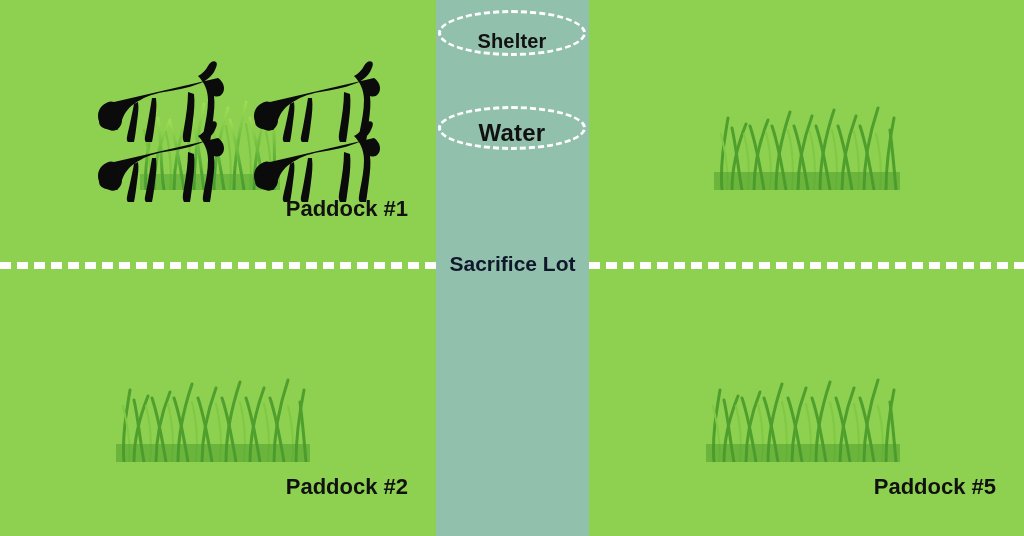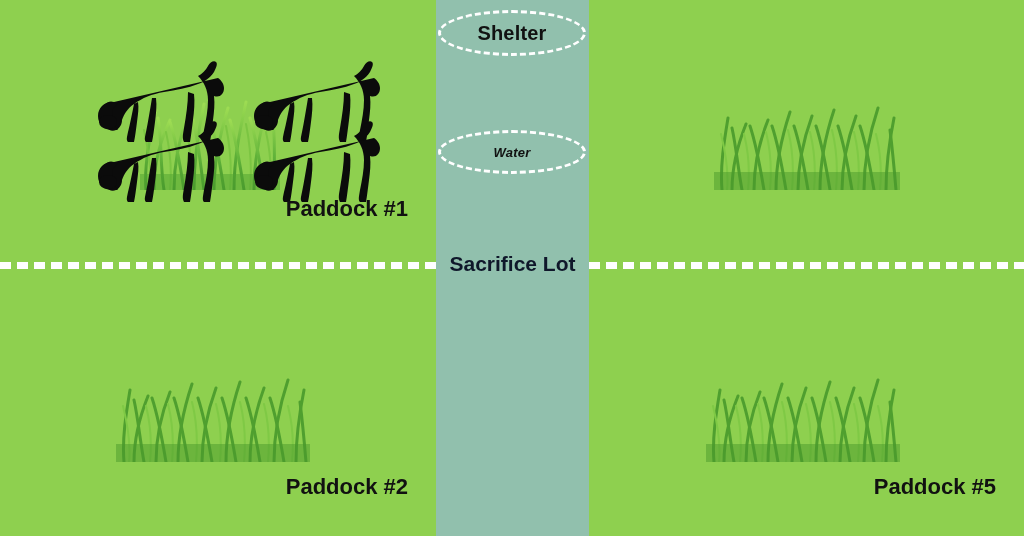--- a/index.html
+++ b/index.html
@@ -38,21 +38,21 @@
         #ffffff 0px, #ffffff 11px,
         rgba(255,255,255,0) 11px, rgba(255,255,255,0) 17px);
   }
 
   
   .facility {
     position: absolute;
     left: 50%;
     transform: translateX(-50%);
     display: flex;
-    align-items: center;
+    align-items: flex-end;
     justify-content: center;
     box-sizing: border-box;
     color: #111111;
     font-weight: bold;
     letter-spacing: 0.2px;
     white-space: nowrap;
   }
   .facility-shelter {
     top: 10px;
     width: 148px;
@@ -63,27 +63,26 @@
   }
   .facility-hay {
     top: 64px;
     width: 153px;
     height: 42px;
     border: 3px dashed #ffffff;
     border-radius: 0;
     font-size: 20px;
   }
   .facility-water {
-    top: 130px;
+    top: 106px;
     width: 148px;
     height: 44px;
     border: 3px dashed #ffffff;
     border-radius: 50% / 50%;
-    font-size: 13px;
-    font-style: italic;
+    font-size: 24px;
   }
 
   .band-label {
     position: absolute;
     left: 436px;
     top: 252px;
     width: 153px;
     text-align: center;
     font-size: 21px;
     font-weight: bold;

